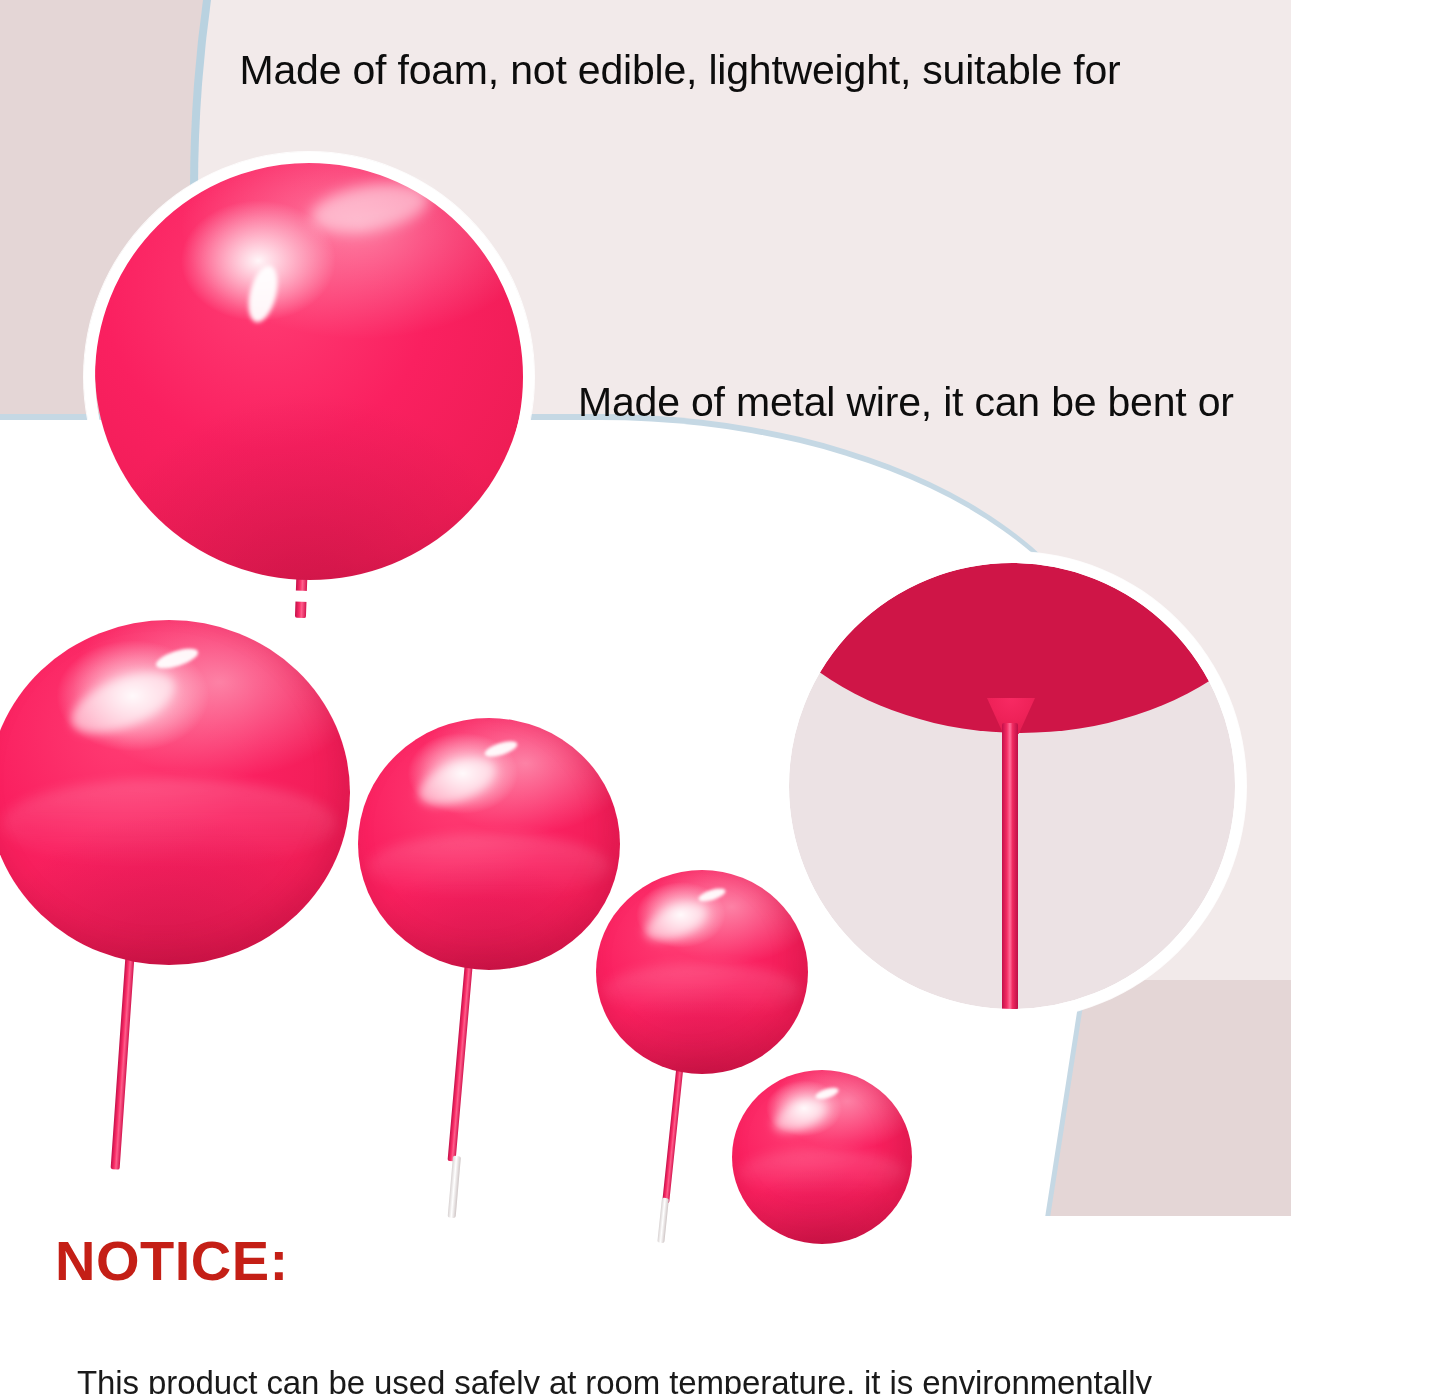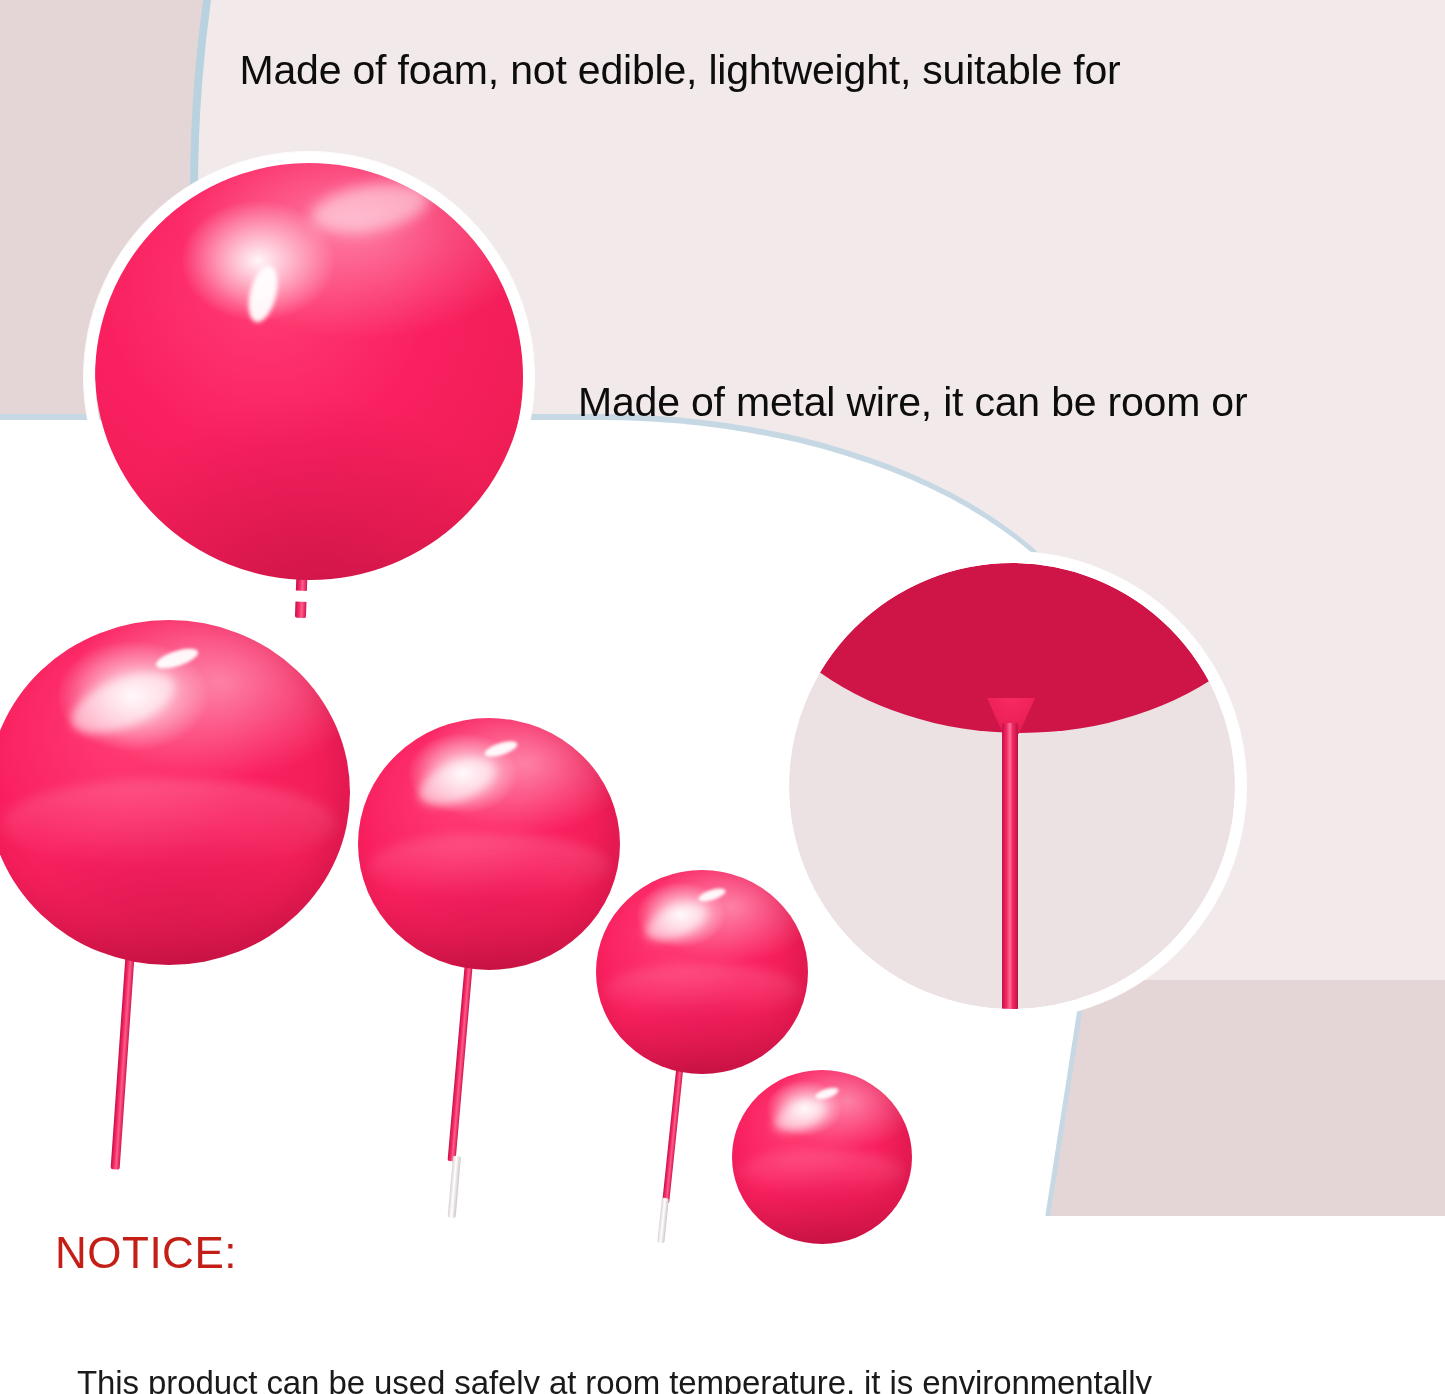--- a/index.html
+++ b/index.html
@@ -6,21 +6,21 @@
   * { box-sizing: border-box; margin: 0; padding: 0; }
   html, body {
     width: 1445px;
     height: 1394px;
     overflow: hidden;
     background: #ffffff;
     font-family: "Liberation Sans", sans-serif;
   }
   #stage {
     position: relative;
-    width: 1445px;
+    width: 1291px;
     height: 1394px;
     overflow: hidden;
     background: #ffffff;
   }
 
   
   .bg-layer { position: absolute; inset: 0; }
 
   
   .bg-mauve {
@@ -185,22 +185,22 @@
     left: 578px; top: 370px;
     width: 860px;
     font-size: 41px;
     line-height: 1.60;
     font-weight: 400;
     letter-spacing: -0.2px;
     color: #0d0d0d;
   }
   .notice-title {
     left: 55px; top: 1228px;
-    font-size: 44px;
-    font-weight: 400;
+    font-size: 56px;
+    font-weight: 700;
     color: #c41f16;
     letter-spacing: 0.5px;
   }
   .notice-body {
     left: 55px; top: 1356px;
     width: 1350px;
     font-size: 33px;
     line-height: 1.62;
     color: #1a1a1a;
     letter-spacing: -0.1px;
@@ -282,21 +282,21 @@
     <div class="wire-shaft" style="left:213px; top:160px; width:16px; height:300px;"></div>
   </div>
   <div style="position:absolute; left:778px; top:552px; width:468px; height:468px;
               border-radius:50%; border:11px solid #ffffff; pointer-events:none;"></div>
 
   <div class="txt headline">
     <div>Made of foam, not edible, lightweight, suitable for</div>
   </div>
 
   <div class="txt wire-copy">
-    <div>Made of metal wire, it can be room or</div>
+    <div>Made of metal wire, it can be bent or</div>
   </div>
 
   <div class="txt notice-title">NOTICE:</div>
 
   <div class="txt notice-body">
     <div>This product can be used safely at room temperature, it is environmentally</div>
   </div>
 
 </div>
 

